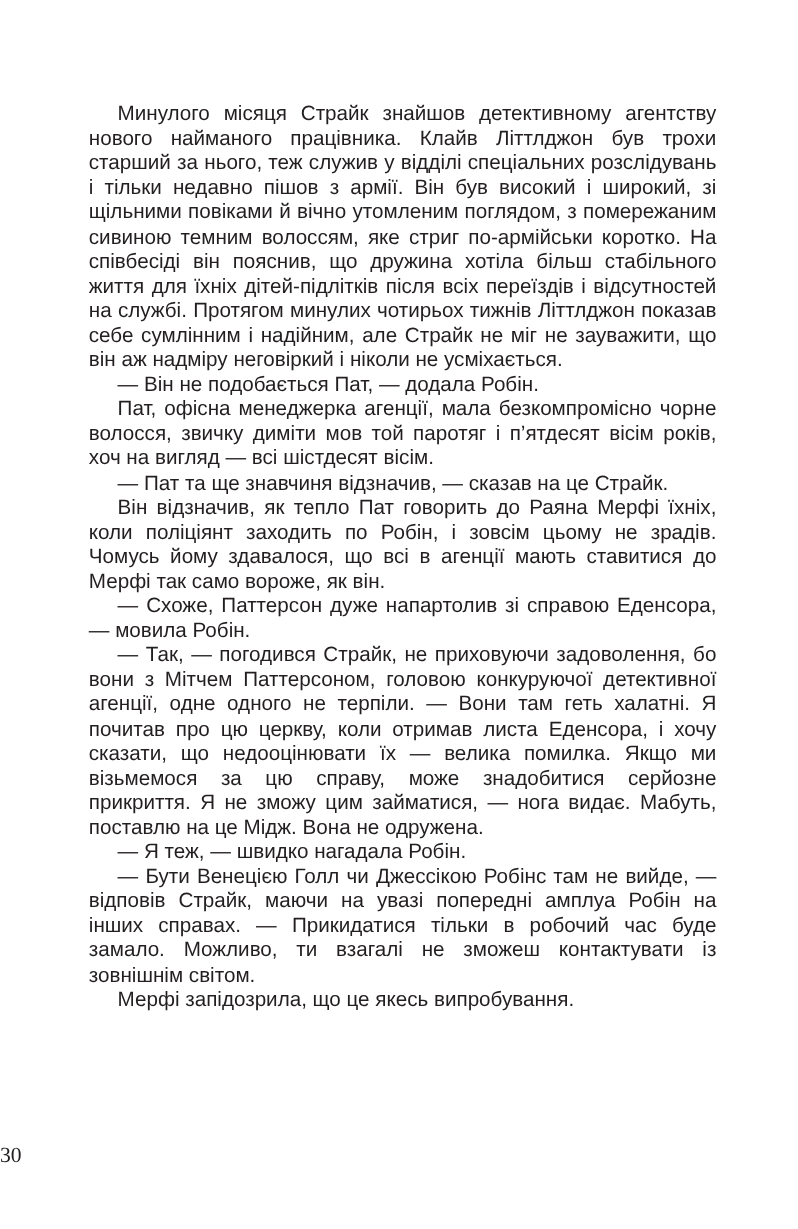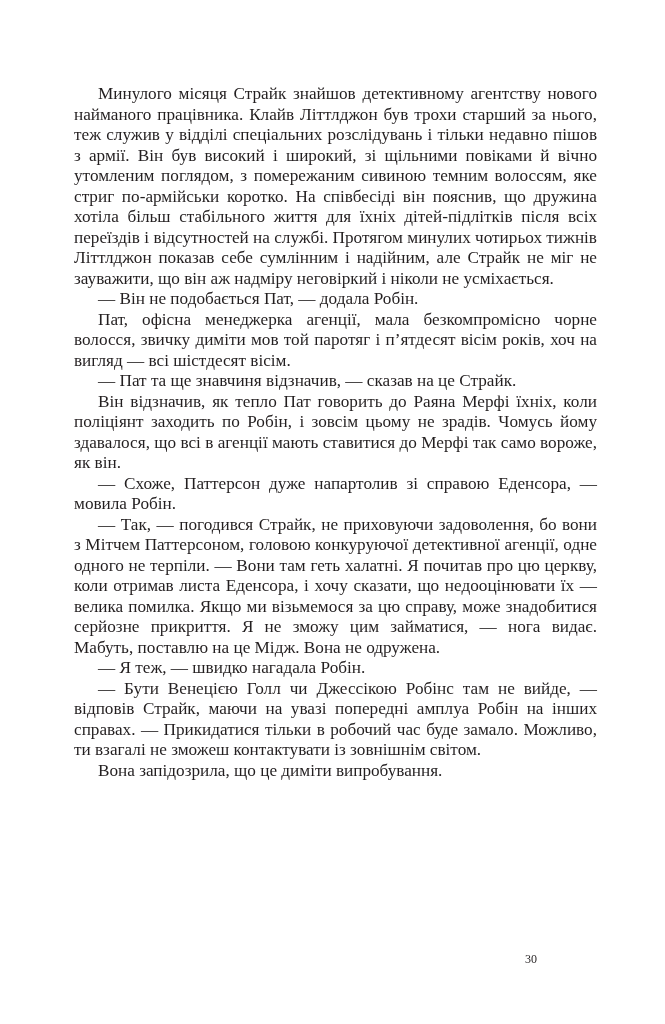--- a/index.html
+++ b/index.html
@@ -2,51 +2,51 @@
 <html><head>
   <meta charset="utf-8">
   <style>
     html, body { margin: 0; padding: 0; background: #ffffff; }
     body { width: 665px; height: 1024px; position: relative; overflow: hidden; }
     .page {
       position: absolute;
       left: 74px;
       top: 84px;
       width: 523px;
-      font-family: Liberation Serif, serif;
+      font-family: Liberation Sans, sans-serif;
       font-size: 17.2px;
       line-height: 20.5px;
       color: #231f20;
     }
     .page p {
       margin: 0;
       text-indent: 24px;
       text-align: justify;
       hyphens: manual;
     }
     .page-number {
       position: absolute;
       left: 0;
       width: 537px;
       top: 952px;
-      text-align: right;
+      text-align: left;
       font-family: "Liberation Serif", "DejaVu Serif", serif;
-      font-size: 12px;
+      font-size: 18px;
       color: #231f20;
     }
   </style>
 </head>
 <body>
 
 <div class="page">
   <p>Минулого місяця Страйк знайшов детективному агентству нового найманого працівника. Клайв Літтлджон був трохи старший за нього, теж служив у відділі спеціальних розслідувань і тільки недавно пішов з армії. Він був високий і широкий, зі щільними повіками й вічно утомленим поглядом, з помережаним сивиною темним волоссям, яке стриг по-армійськи коротко. На співбесіді він пояснив, що дружина хотіла більш стабільного життя для їхніх дітей-підлітків після всіх переїздів і відсутностей на службі. Протягом минулих чотирьох тижнів Літтлджон показав себе сумлінним і надійним, але Страйк не міг не зауважити, що він аж надміру неговіркий і ніколи не усміхається.</p>
   <p>— Він не подобається Пат, — додала Робін.</p>
   <p>Пат, офісна менеджерка агенції, мала безкомпромісно чорне волосся, звичку диміти мов той паротяг і п’ятдесят вісім років, хоч на вигляд — всі шістдесят вісім.</p>
   <p>— Пат та ще знавчиня відзначив, — сказав на це Страйк.</p>
   <p>Він відзначив, як тепло Пат говорить до Раяна Мерфі їхніх, коли поліціянт заходить по Робін, і зовсім цьому не зрадів. Чомусь йому здавалося, що всі в агенції мають ставитися до Мерфі так само вороже, як він.</p>
   <p>— Схоже, Паттерсон дуже напартолив зі справою Еденсора, — мовила Робін.</p>
   <p>— Так, — погодився Страйк, не приховуючи задоволення, бо вони з Мітчем Паттерсоном, головою конкуруючої детективної агенції, одне одного не терпіли. — Вони там геть халатні. Я почитав про цю церкву, коли отримав листа Еденсора, і хочу сказати, що недооцінювати їх — велика помилка. Якщо ми візьмемося за цю справу, може знадобитися серйозне прикриття. Я не зможу цим займатися, — нога видає. Мабуть, поставлю на це Мідж. Вона не одружена.</p>
   <p>— Я теж, — швидко нагадала Робін.</p>
   <p>— Бути Венецією Голл чи Джессікою Робінс там не вийде, — відповів Страйк, маючи на увазі попередні амплуа Робін на інших справах. — Прикидатися тільки в робочий час буде замало. Можливо, ти взагалі не зможеш контактувати із зовнішнім світом.</p>
-  <p>Вона запідозрила, що це диміти випробування.</p>
+  <p>Мерфі запідозрила, що це якесь випробування.</p>
 </div>
 
 <div class="page-number">30</div>
 
 </body></html>

